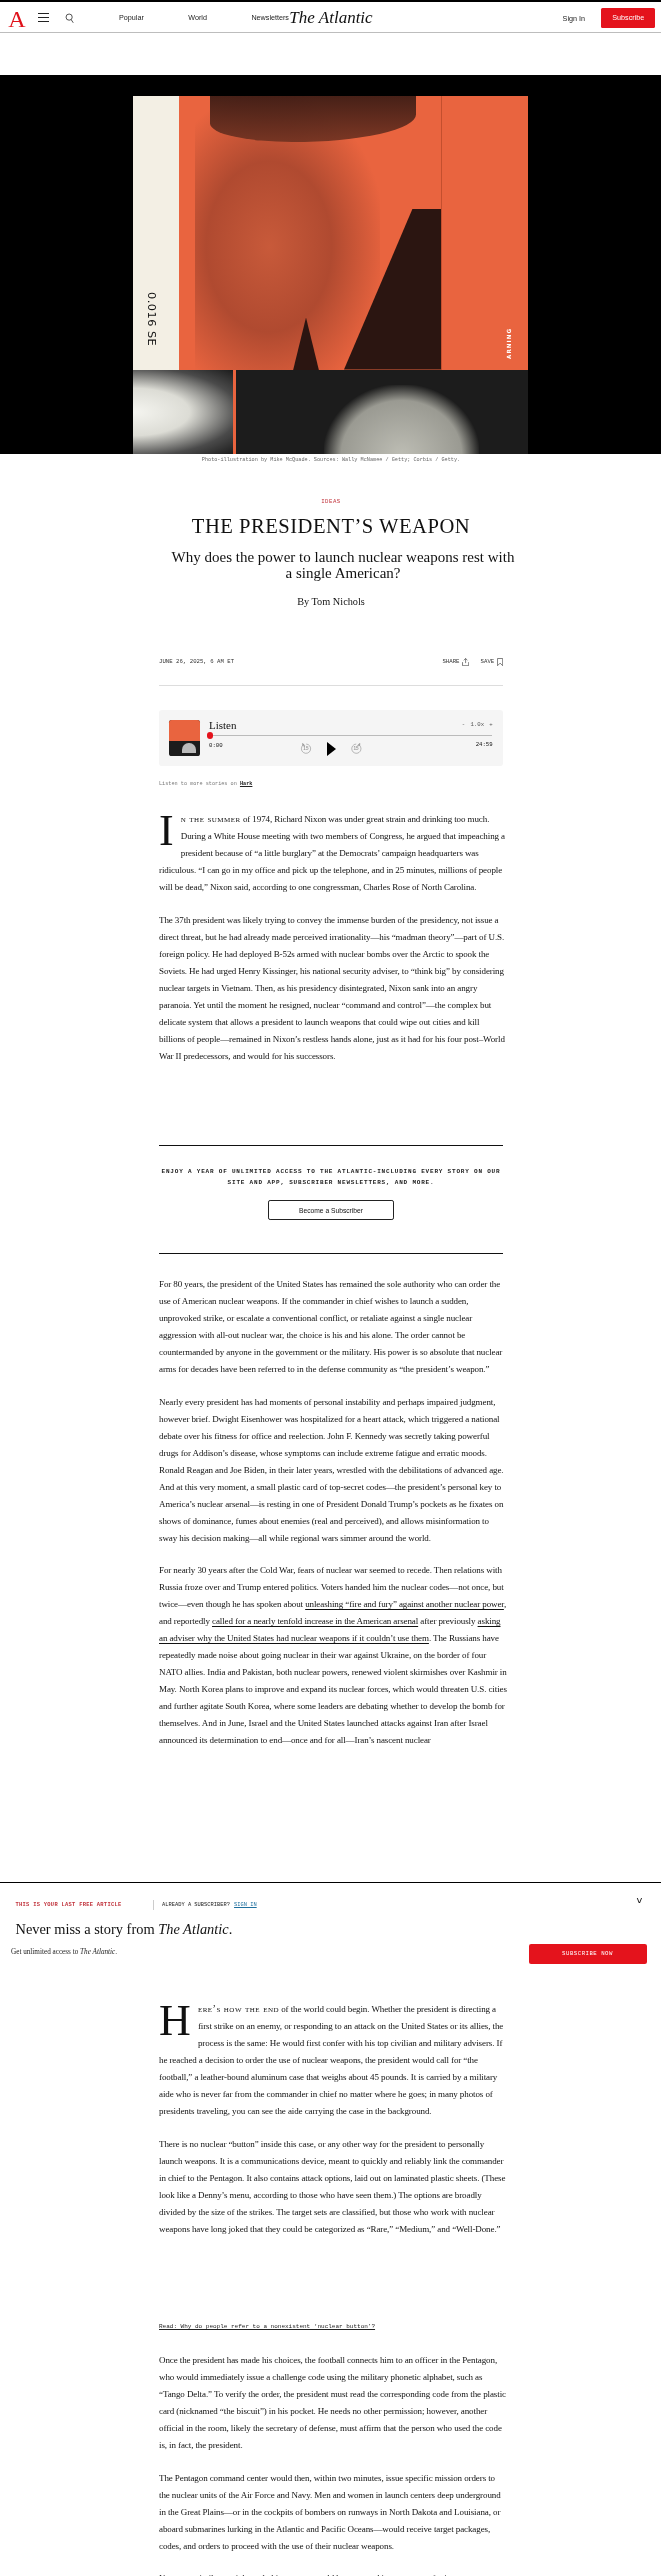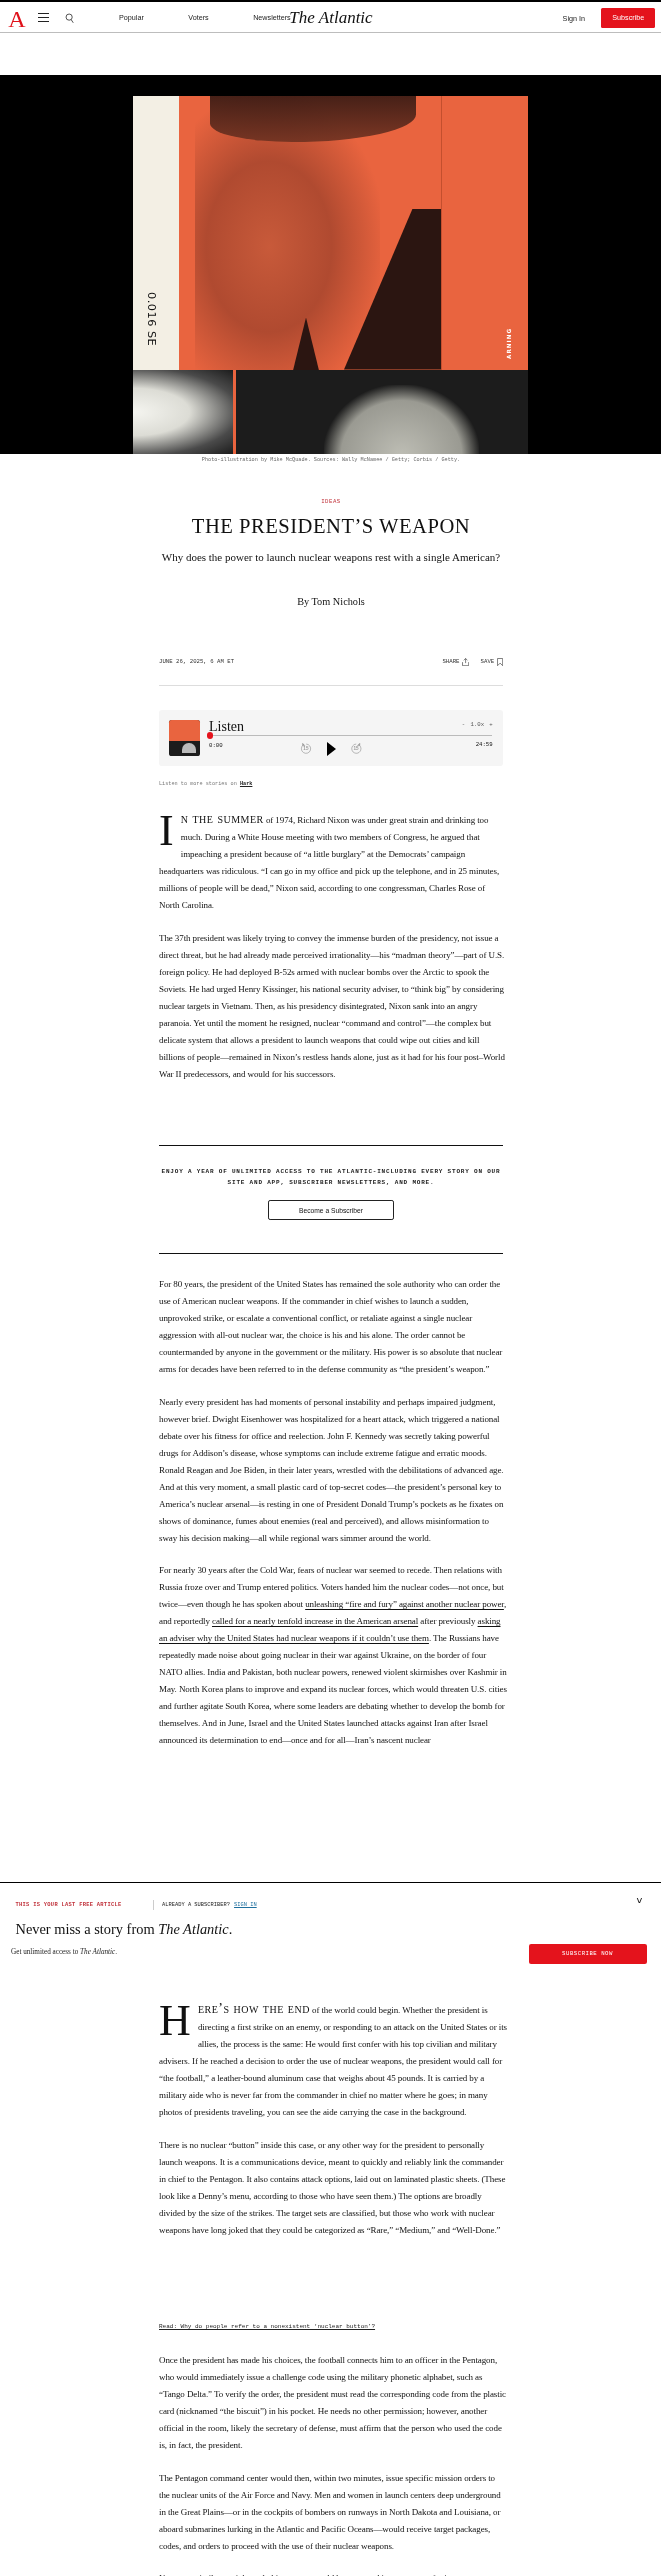--- a/index.html
+++ b/index.html
@@ -34,54 +34,54 @@
   .hero-bottom { position: absolute; left: 0; top: 274px; width: 395px; height: 84px; background: #1c1c1c; }
   .hero-blast-left { position: absolute; left: 0; top: 274px; width: 100px; height: 84px; background: radial-gradient(ellipse at 0% 50%, #f5f5f0 0%, #dcdcd5 40%, #4a4a4a 75%, #1c1c1c 100%); }
   .hero-blast-dome { position: absolute; left: 191px; top: 289px; width: 155px; height: 70px; background: radial-gradient(ellipse at 50% 100%, #bdbdb4 0%, #9a9a92 55%, #1c1c1c 72%); }
   .hero-divider { position: absolute; left: 100px; top: 274px; width: 3.1px; height: 84px; background: #e9643f; }
 
   .caption { position: absolute; top: 457px; left: 0; width: 662px; text-align: center; font-family: "Liberation Mono", monospace; font-size: 5.2px; color: #666; }
 
   
   .kicker { position: absolute; top: 498px; left: 0; width: 662px; text-align: center; font-family: "Liberation Mono", monospace; font-size: 5.7px; color: #c0313a; letter-spacing: 0.5px; cursor: pointer; }
   .title { position: absolute; top: 515px; left: 0; width: 662px; text-align: center; font-family: "Liberation Serif", serif; font-size: 20.6px; font-weight: normal; letter-spacing: 0.5px; color: #111; }
-  .dek { position: absolute; top: 550px; left: 155px; width: 352px; text-align: center; font-family: "Liberation Serif", serif; font-size: 11px; line-height: 15.5px; color: #111; }
+  .dek { position: absolute; top: 550px; left: 167px; width: 352px; text-align: center; font-family: "Liberation Serif", serif; font-size: 15px; line-height: 15.5px; color: #111; }
   .byline { position: absolute; top: 595px; left: 0; width: 662px; text-align: center; font-size: 10.3px; line-height: 14.4px; color: #111; }
   .byline a { color: #111; text-decoration: none; cursor: pointer; }
 
   .meta-row { position: absolute; top: 654px; left: 159px; width: 344px; height: 15.5px; display: flex; justify-content: space-between; align-items: center; font-family: "Liberation Mono", monospace; font-size: 5.7px; color: #333; }
   .meta-actions { display: flex; gap: 11.3px; align-items: center; }
   .meta-actions .act { display: flex; align-items: center; gap: 2.6px; cursor: pointer; }
   .meta-rule { position: absolute; top: 685px; left: 159px; width: 344px; height: 0.5px; background: #ddd; }
 
   
   .player { position: absolute; top: 710px; left: 159px; width: 344px; height: 56px; background: #f5f5f5; border-radius: 3.1px; }
   .player-thumb { position: absolute; left: 10.3px; top: 10.3px; width: 31px; height: 36px; border-radius: 2.6px; overflow: hidden; background: #1c1c1c; }
   .player-thumb .t1 { position: absolute; left: 0; top: 0; width: 31px; height: 20.6px; background: #e9643f; }
   .player-thumb .t2 { position: absolute; left: 13px; top: 23px; width: 13.4px; height: 9.3px; border-radius: 6.7px 6.7px 0 0; background: #bbb; }
-  .player-title { position: absolute; left: 50px; top: 9.3px; font-size: 14px; color: #111; }
+  .player-title { position: absolute; left: 50px; top: 9.3px; font-size: 11px; color: #111; }
   .player-speed { position: absolute; right: 10.3px; top: 10.8px; font-family: "Liberation Mono", monospace; font-size: 5.7px; color: #555; display: flex; gap: 5.2px; }
   .player-speed span { cursor: pointer; }
   .player-track { position: absolute; left: 50px; top: 25px; width: 283px; height: 1px; background: #bbb; cursor: pointer; }
   .player-knob { position: absolute; left: -2.1px; top: -2.6px; width: 6.2px; height: 6.2px; border-radius: 3.1px; background: #e4131c; cursor: pointer; }
   .player-cur { position: absolute; left: 50px; top: 32px; font-family: "Liberation Mono", monospace; font-size: 5.7px; color: #111; }
   .player-dur { position: absolute; right: 10.3px; top: 31px; font-family: "Liberation Mono", monospace; font-size: 5.7px; color: #111; }
   .player-controls { position: absolute; left: 0; width: 344px; top: 32px; display: flex; justify-content: center; align-items: center; gap: 14.4px; }
   .skip { width: 12.4px; height: 13.4px; position: relative; cursor: pointer; }
   .skip .n { position: absolute; left: 0; top: 4.1px; width: 12.4px; text-align: center; font-family: "Liberation Sans", sans-serif; font-size: 4.6px; color: #999; font-weight: bold; }
   .play { width: 0; height: 0; border-left: 9.3px solid #000; border-top: 7.7px solid transparent; border-bottom: 7.7px solid transparent; cursor: pointer; }
   .hark-line { position: absolute; top: 781px; left: 159px; font-family: "Liberation Mono", monospace; font-size: 5.2px; color: #777; }
   .hark-line a { color: #222; font-weight: bold; text-decoration: underline; cursor: pointer; }
 
   
   .body { position: absolute; left: 159px; width: 348px; font-family: "Liberation Serif", serif; font-size: 9px; line-height: 17px; color: #111; letter-spacing: -0.1px; }
   .body p { margin-bottom: 15.5px; }
   .body a { color: #111; text-decoration: underline; text-underline-offset: 1.5px; cursor: pointer; }
   .dropcap { float: left; font-size: 44px; line-height: 37px; margin: 2.1px 7.2px 0 0; }
-  .smallcaps { font-variant: small-caps; letter-spacing: 0.5px; font-size: 14px; text-transform: lowercase; }
+  .smallcaps { font-variant: small-caps; letter-spacing: 0.5px; font-size: 10px; text-transform: lowercase; }
 
   .rule { position: absolute; left: 159px; width: 344px; height: 0.5px; background: #111; }
 
   .promo { position: absolute; left: 159px; width: 344px; text-align: center; }
   .promo-text { font-family: "Liberation Mono", monospace; font-size: 6px; line-height: 10.8px; letter-spacing: 0.8px; color: #222; font-weight: bold; }
   .promo-btn { margin-top: 11.3px; width: 126px; height: 20.6px; background: #fff; border: 0.5px solid #222; border-radius: 2.1px; font-family: "Liberation Sans", sans-serif; font-size: 6.7px; color: #111; cursor: pointer; }
 
   .read-link { position: absolute; left: 159px; top: 2323px; font-family: "Liberation Mono", monospace; font-size: 6px; color: #222; text-decoration: underline; cursor: pointer; }
 
   
@@ -105,21 +105,21 @@
       <span></span>
       <span></span>
       <span></span>
     </div>
   <svg class="nav-search" viewBox="0 0 18 20">
       <circle cx="8" cy="8" r="6" fill="none" stroke="#222" stroke-width="1.5"></circle>
       <line x1="12" y1="13" x2="16" y2="19" stroke="#222" stroke-width="1.5"></line>
     </svg>
   <nav class="nav-links">
     <a>Popular</a>
-    <a>Voters</a>
+    <a>World</a>
     <a>Newsletters</a>
   </nav>
   <div class="nav-wordmark"><span>The Atlantic</span></div>
   <a class="nav-signin">Sign In</a>
   <button class="nav-subscribe">Subscribe</button>
 </header>
 
 <section class="hero">
   <div class="hero-art">
     <div class="hero-top"></div>

